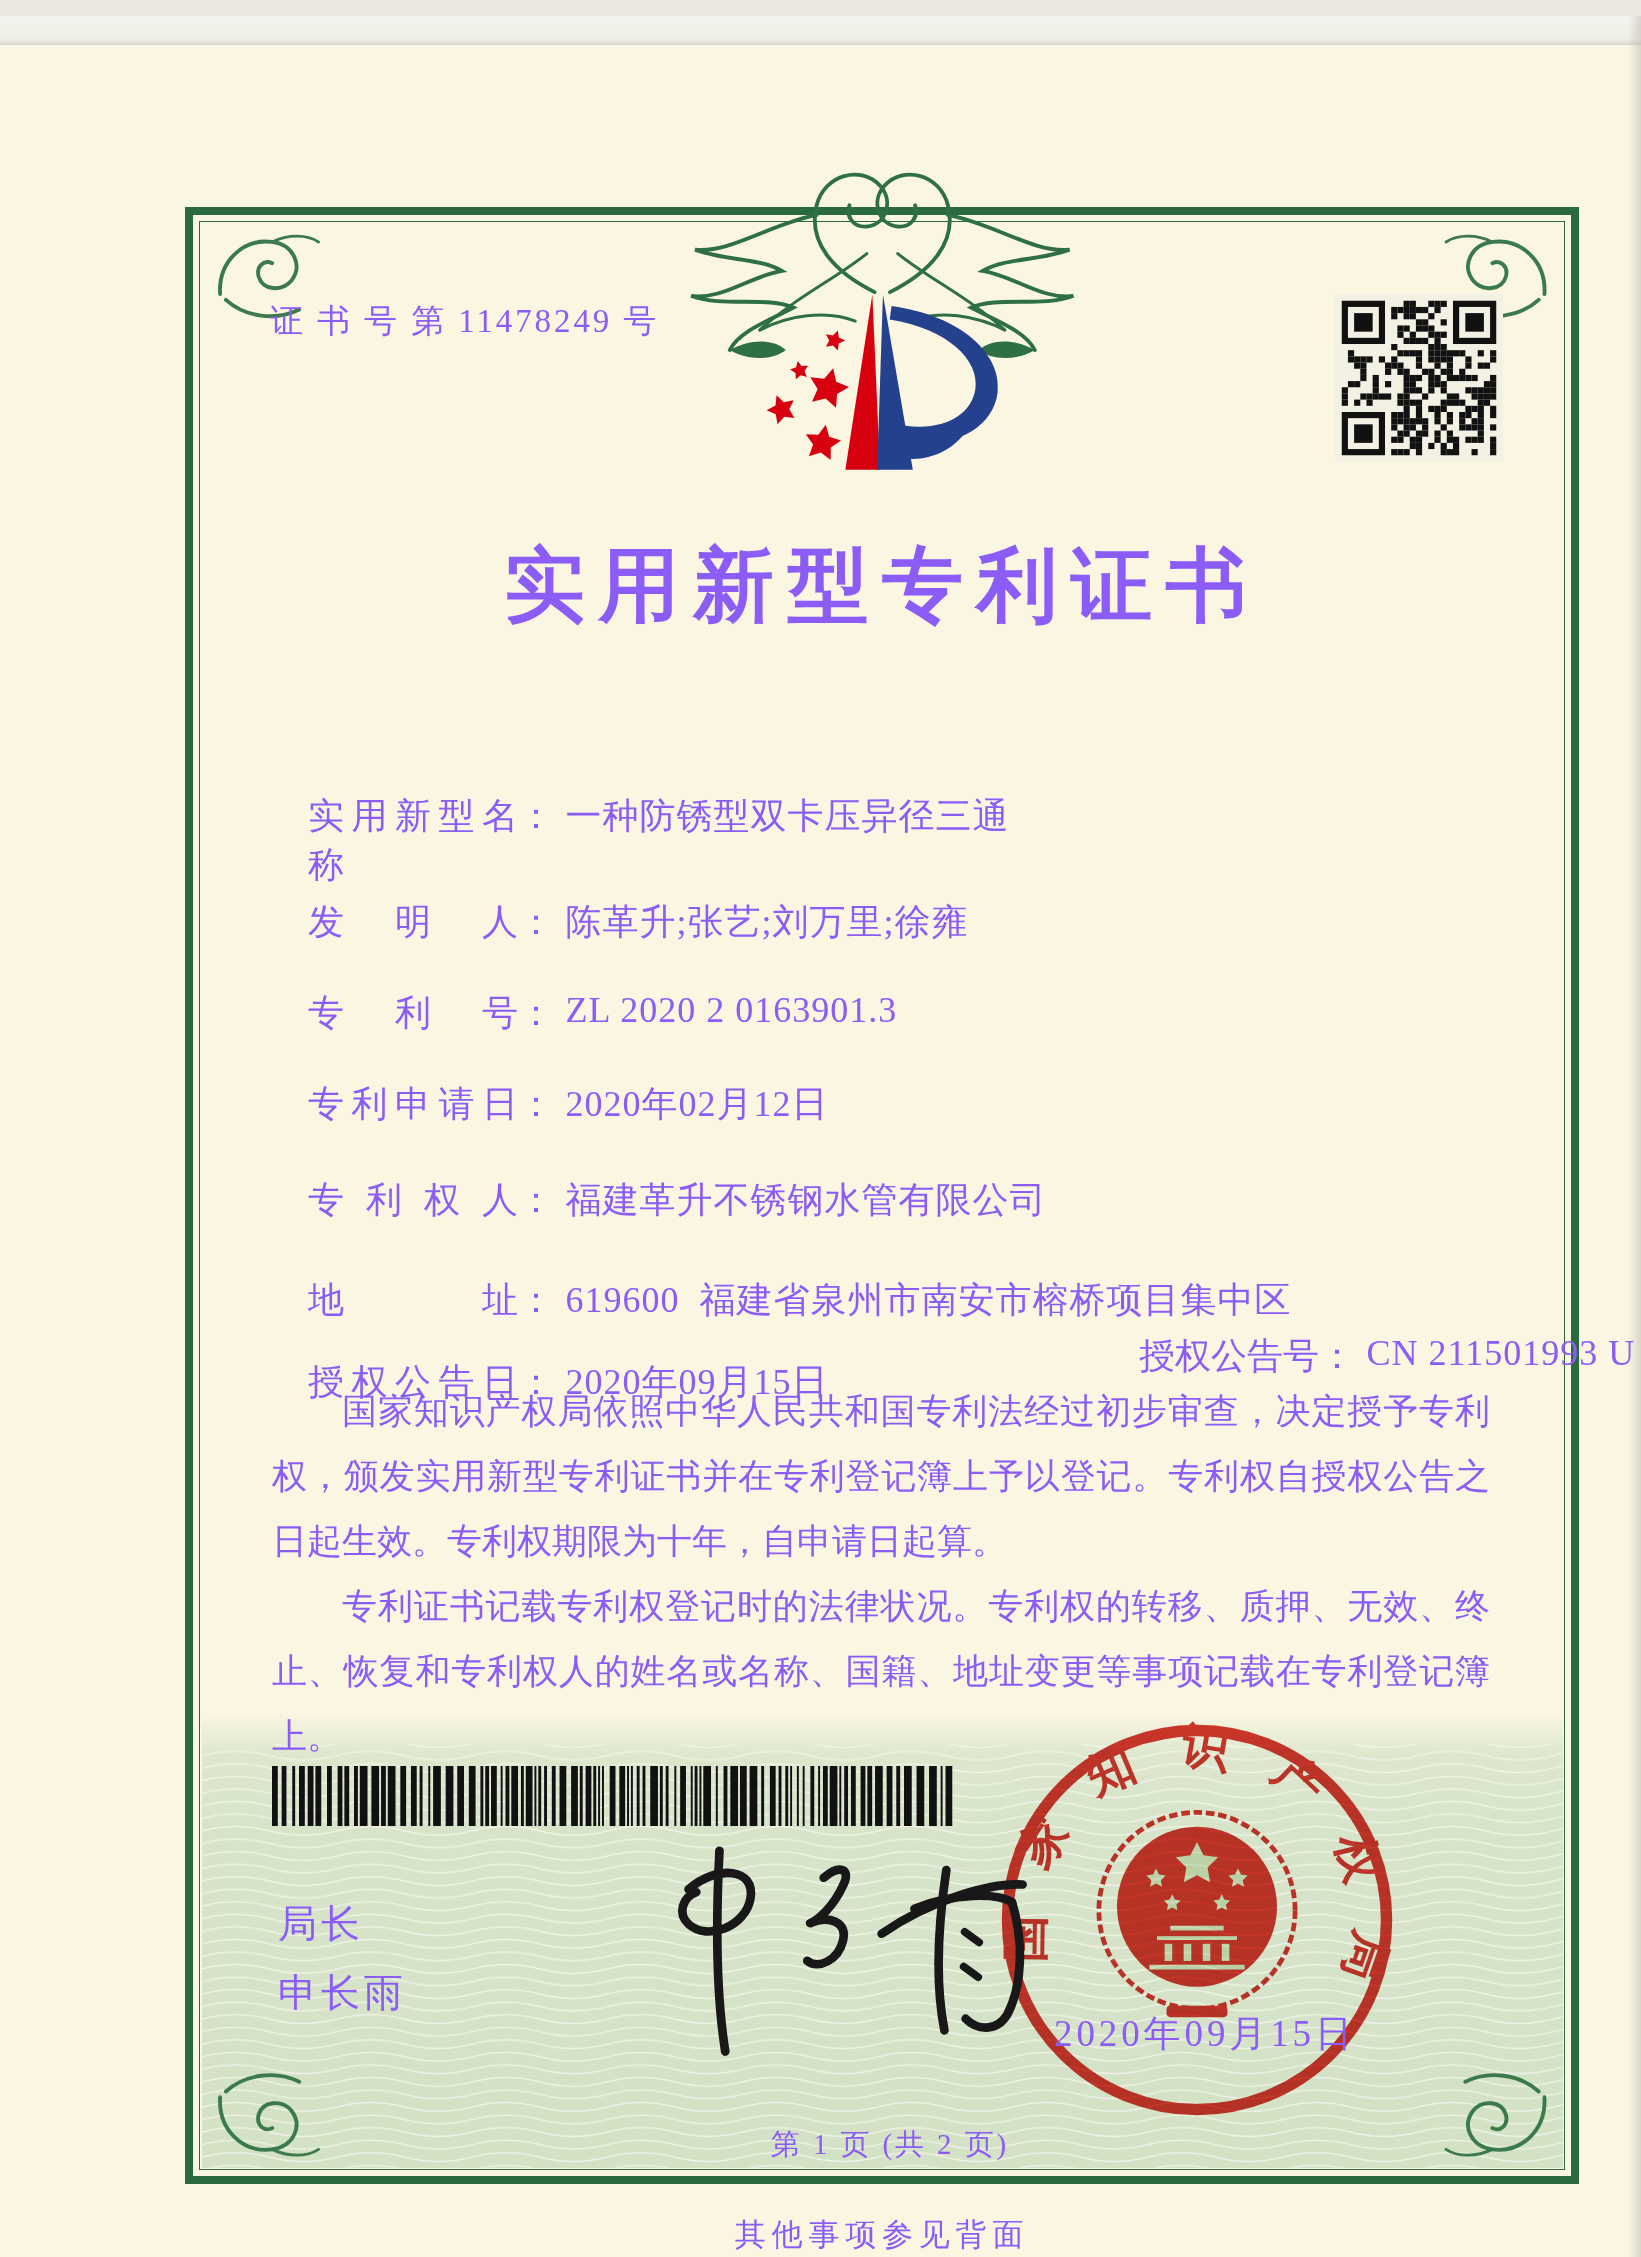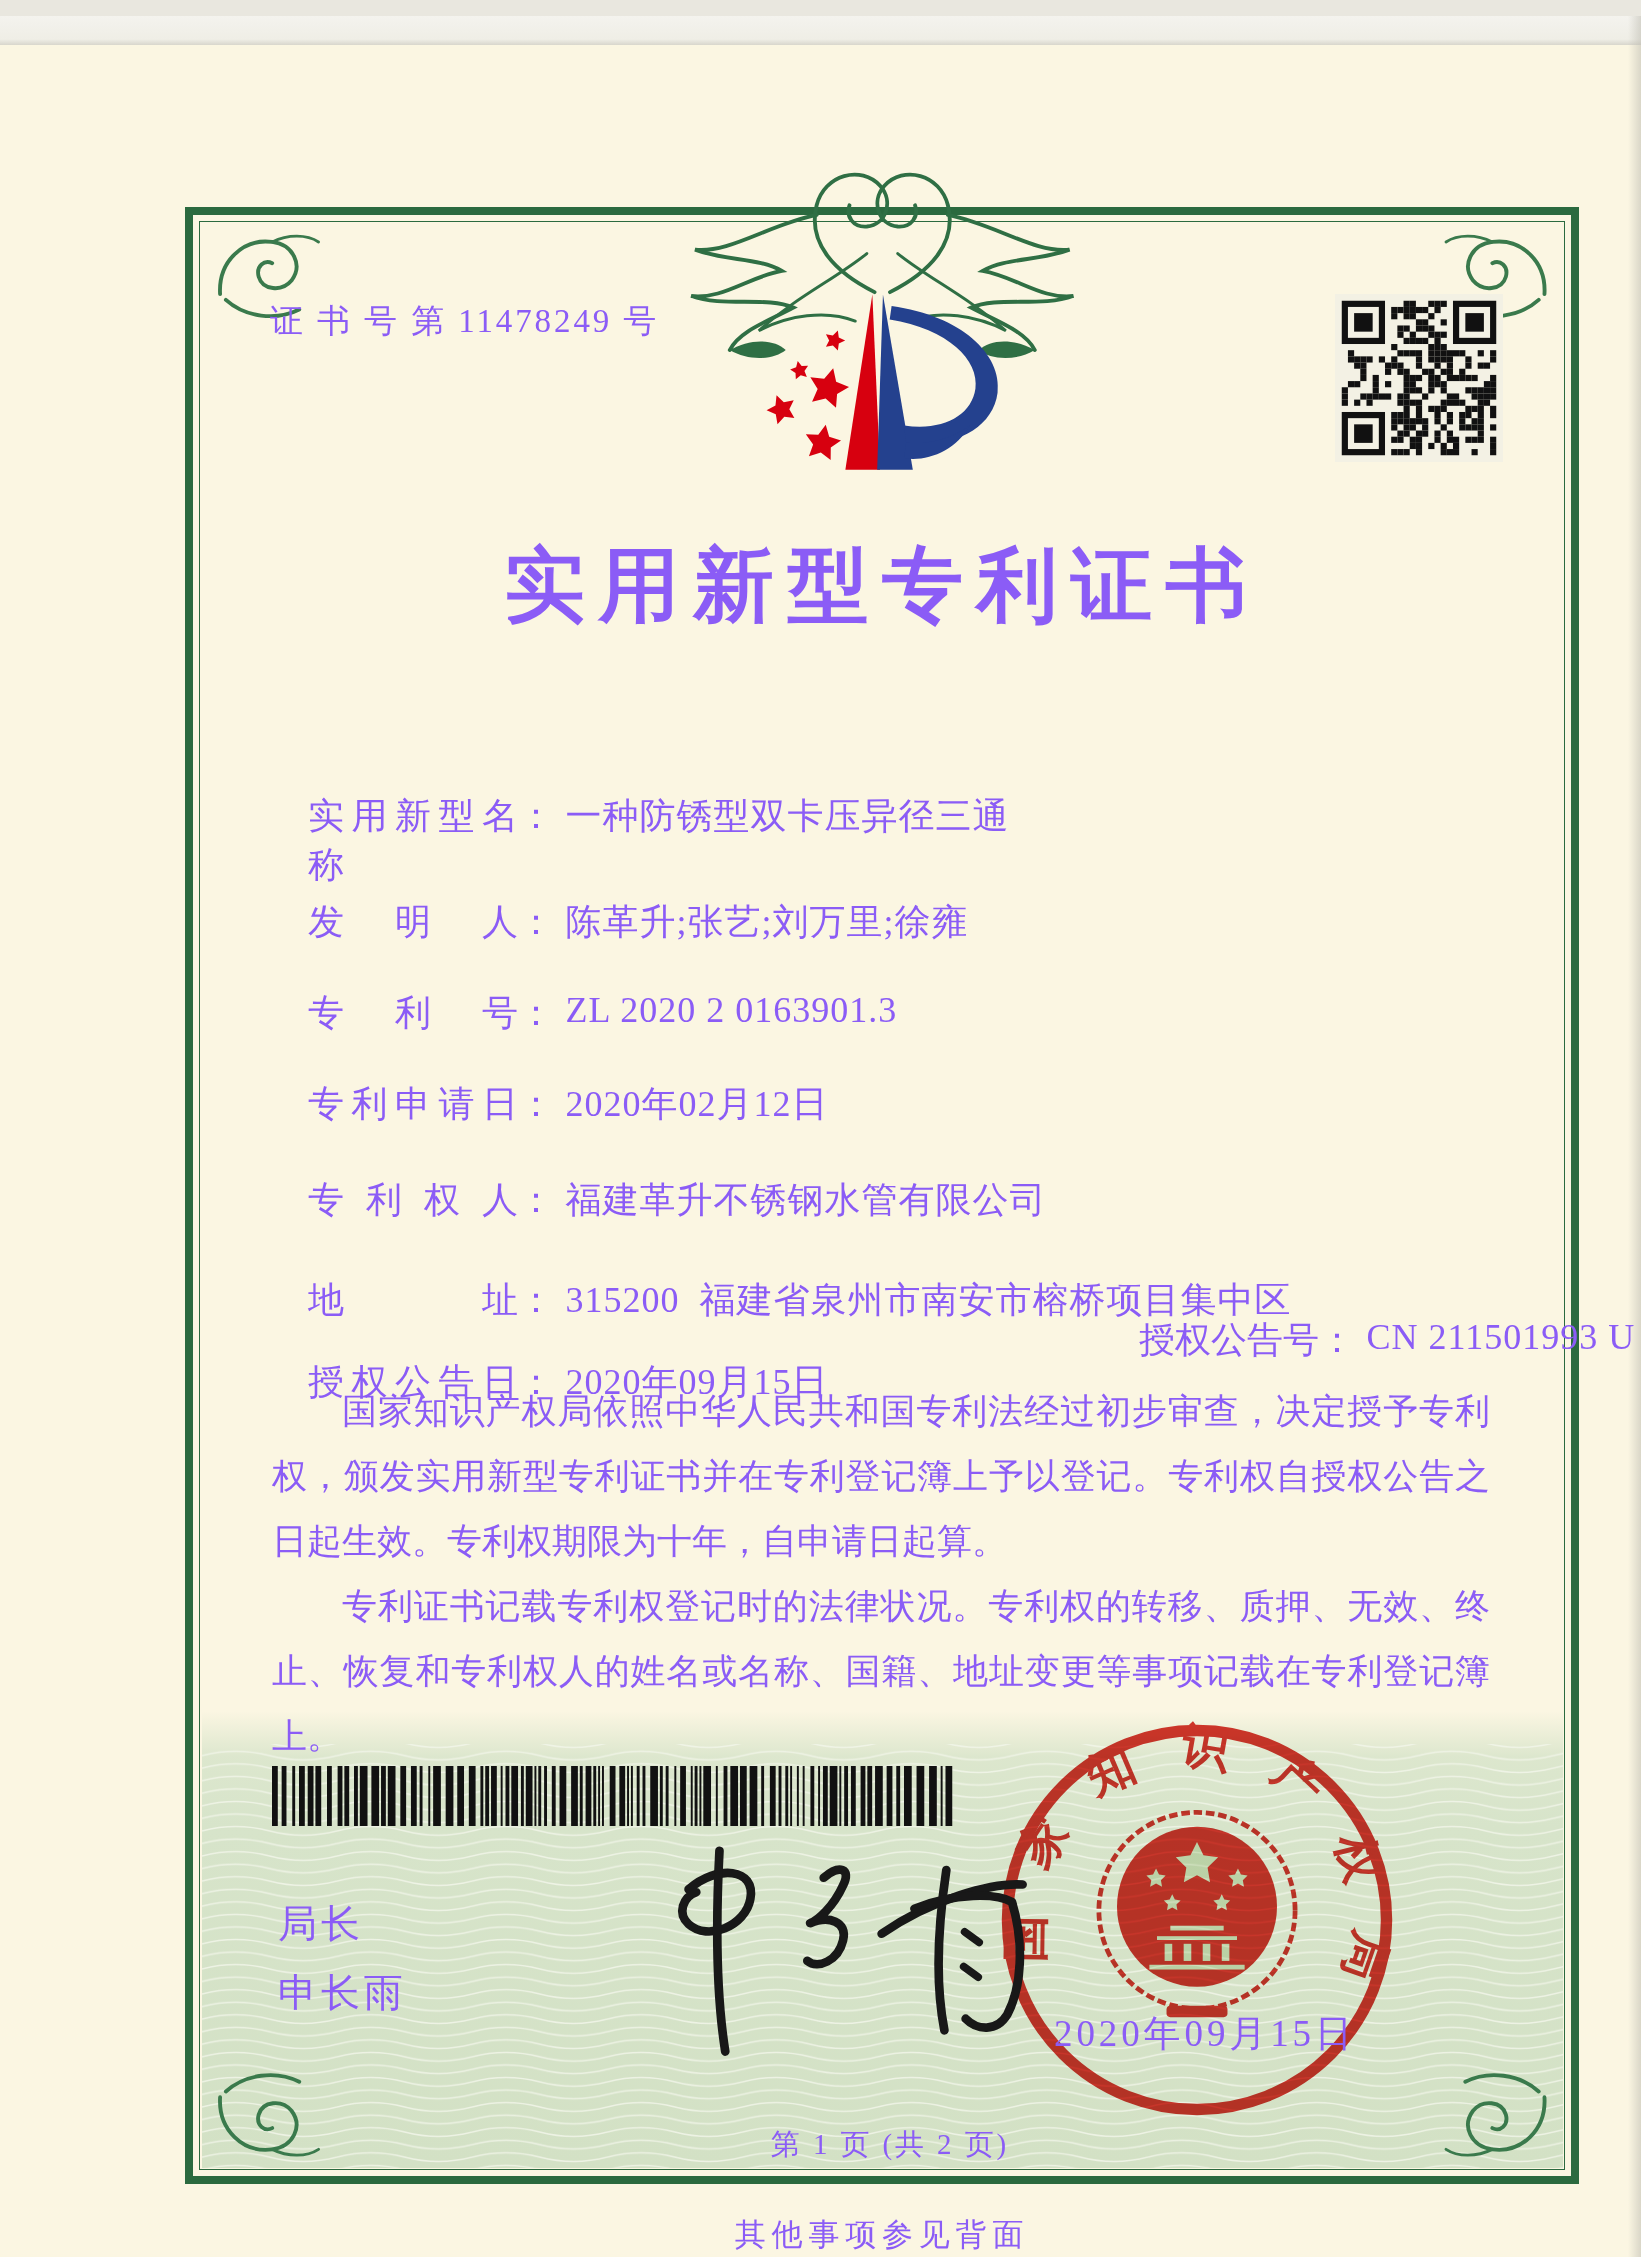--- a/index.html
+++ b/index.html
@@ -29,21 +29,21 @@
   .logo{position:absolute;left:763px;top:263px;width:263px;height:210px;}
   .qr{position:absolute;left:1335px;top:278px;width:168px;height:168px;background:#f3f1e4;}
   .title{position:absolute;left:185px;top:516px;width:1394px;text-align:center;
     font-size:81px;font-weight:bold;letter-spacing:13.5px;white-space:nowrap;}
 
   
   .field{position:absolute;left:272px;font-size:36px;white-space:pre-wrap;}
   .flabel{display:inline-block;width:210px;text-align:justify;text-align-last:justify;vertical-align:top;font-family:Liberation Serif, serif;}
   .fcolon{display:inline-block;vertical-align:top;}
   .fvalue{display:inline-block;margin-left:11.6px;letter-spacing:1px;vertical-align:top;}
-  .grant-col2{position:absolute;left:867px;top:0;font-size:36px;white-space:pre;text-align:right;}
+  .grant-col2{position:absolute;left:867px;top:16px;font-size:36px;white-space:pre;text-align:right;}
 
   
   .body-text{position:absolute;left:272px;top:1363px;width:1218px;
     font-size:35px;line-height:65px;text-align:justify;}
   .body-text p{margin:0;text-indent:2em;}
 
   
   .barcode{position:absolute;left:272px;top:1750px;width:687px;height:60px;}
   .director-title{position:absolute;left:278px;top:1881px;font-size:39px;
     font-family:Liberation Serif, serif;letter-spacing:3.9px;}
@@ -371,21 +371,21 @@
   <div class="field z-top" style="top:931px">
     <span class="flabel">专利号</span><span class="fcolon">：</span><span class="fvalue">ZL 2020 2 0163901.3</span>
   </div>
   <div class="field z-top" style="top:1022px">
     <span class="flabel">专利申请日</span><span class="fcolon">：</span><span class="fvalue">2020年02月12日</span>
   </div>
   <div class="field z-top" style="top:1118px">
     <span class="flabel">专利权人</span><span class="fcolon">：</span><span class="fvalue">福建革升不锈钢水管有限公司</span>
   </div>
   <div class="field z-top" style="top:1218px">
-    <span class="flabel">地址</span><span class="fcolon">：</span><span class="fvalue">315200  福建省泉州市南安市榕桥项目集中区</span>
+    <span class="flabel">地址</span><span class="fcolon">：</span><span class="fvalue">619600  福建省泉州市南安市榕桥项目集中区</span>
   </div>
 
   <div class="field z-top" style="top:1300px">
     <span class="flabel">授权公告日</span><span class="fcolon">：</span><span class="fvalue">2020年09月15日</span>
     <span class="grant-col2"><span>授权公告号</span><span>：</span><span class="fvalue">CN 211501993 U</span></span>
   </div>
 
   <div class="body-text z-top">
     <p>国家知识产权局依照中华人民共和国专利法经过初步审查，决定授予专利权，颁发实用新型专利证书并在专利登记簿上予以登记。专利权自授权公告之日起生效。专利权期限为十年，自申请日起算。</p>
     <p>专利证书记载专利权登记时的法律状况。专利权的转移、质押、无效、终止、恢复和专利权人的姓名或名称、国籍、地址变更等事项记载在专利登记簿上。</p>

